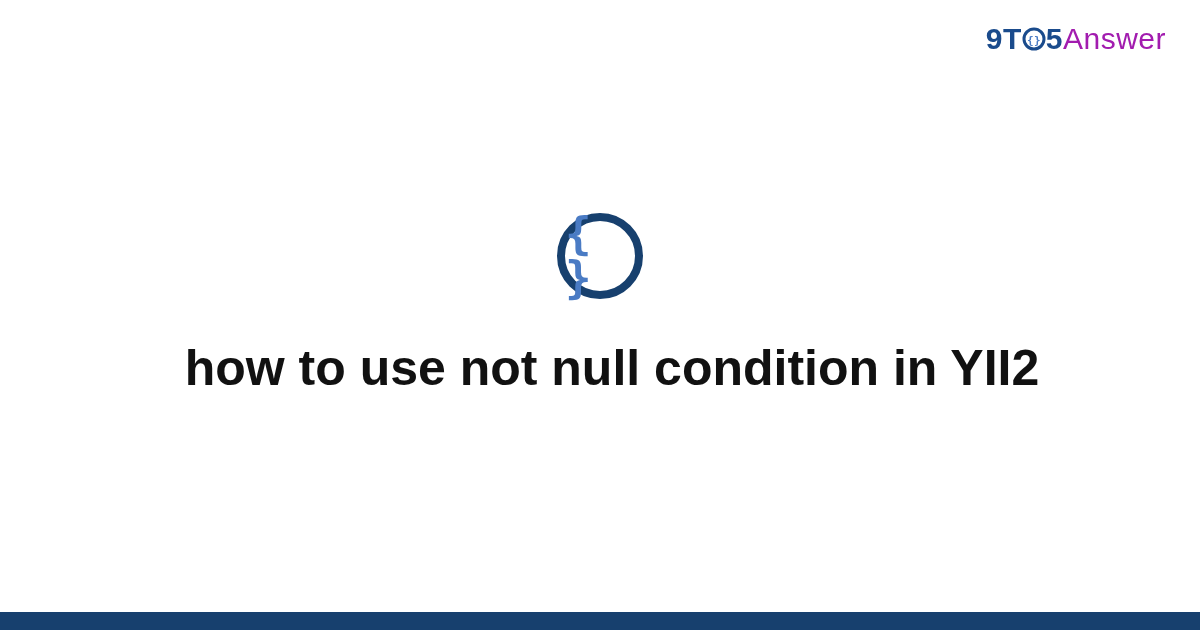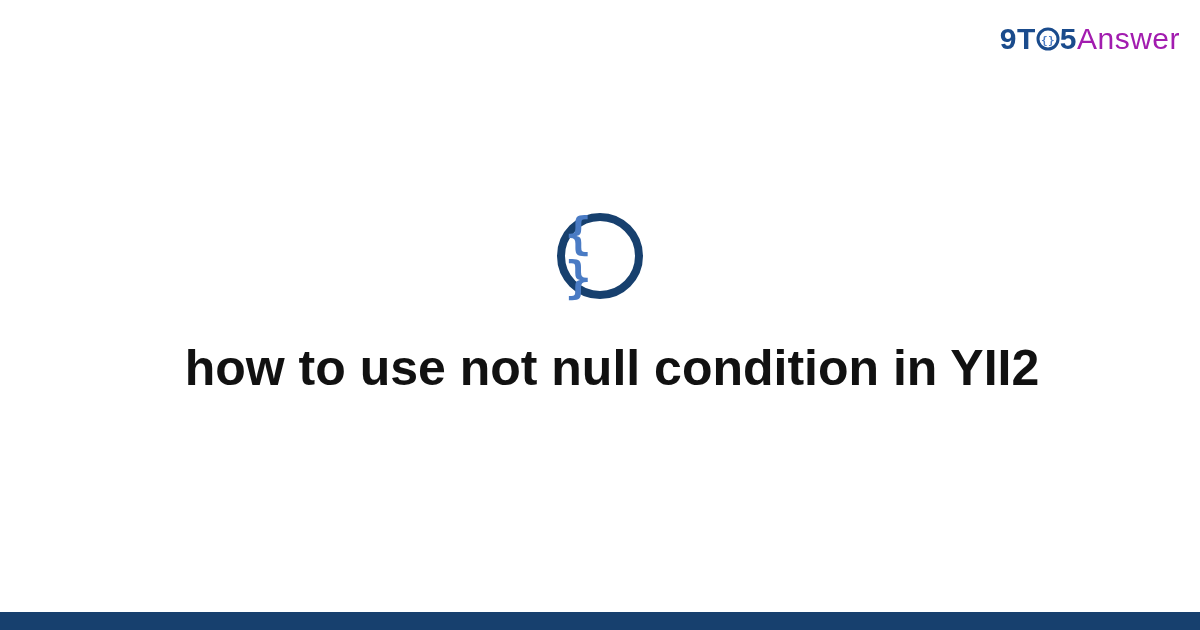--- a/index.html
+++ b/index.html
@@ -11,21 +11,21 @@
       width: 1200px;
       height: 630px;
       background: #ffffff;
       font-family: -apple-system, BlinkMacSystemFont, "Segoe UI", Helvetica, Arial, sans-serif;
       position: relative;
       overflow: hidden;
     }
     .brand {
       position: absolute;
       top: 22px;
-      right: 20px;
+      right: 34px;
       font-size: 30px;
       font-weight: 600;
       letter-spacing: 0.5px;
       color: #1a4b8c;
     }
     .brand .nine {
       color: #1a4b8c;
     }
     .brand .t {
       color: #1a4b8c;

